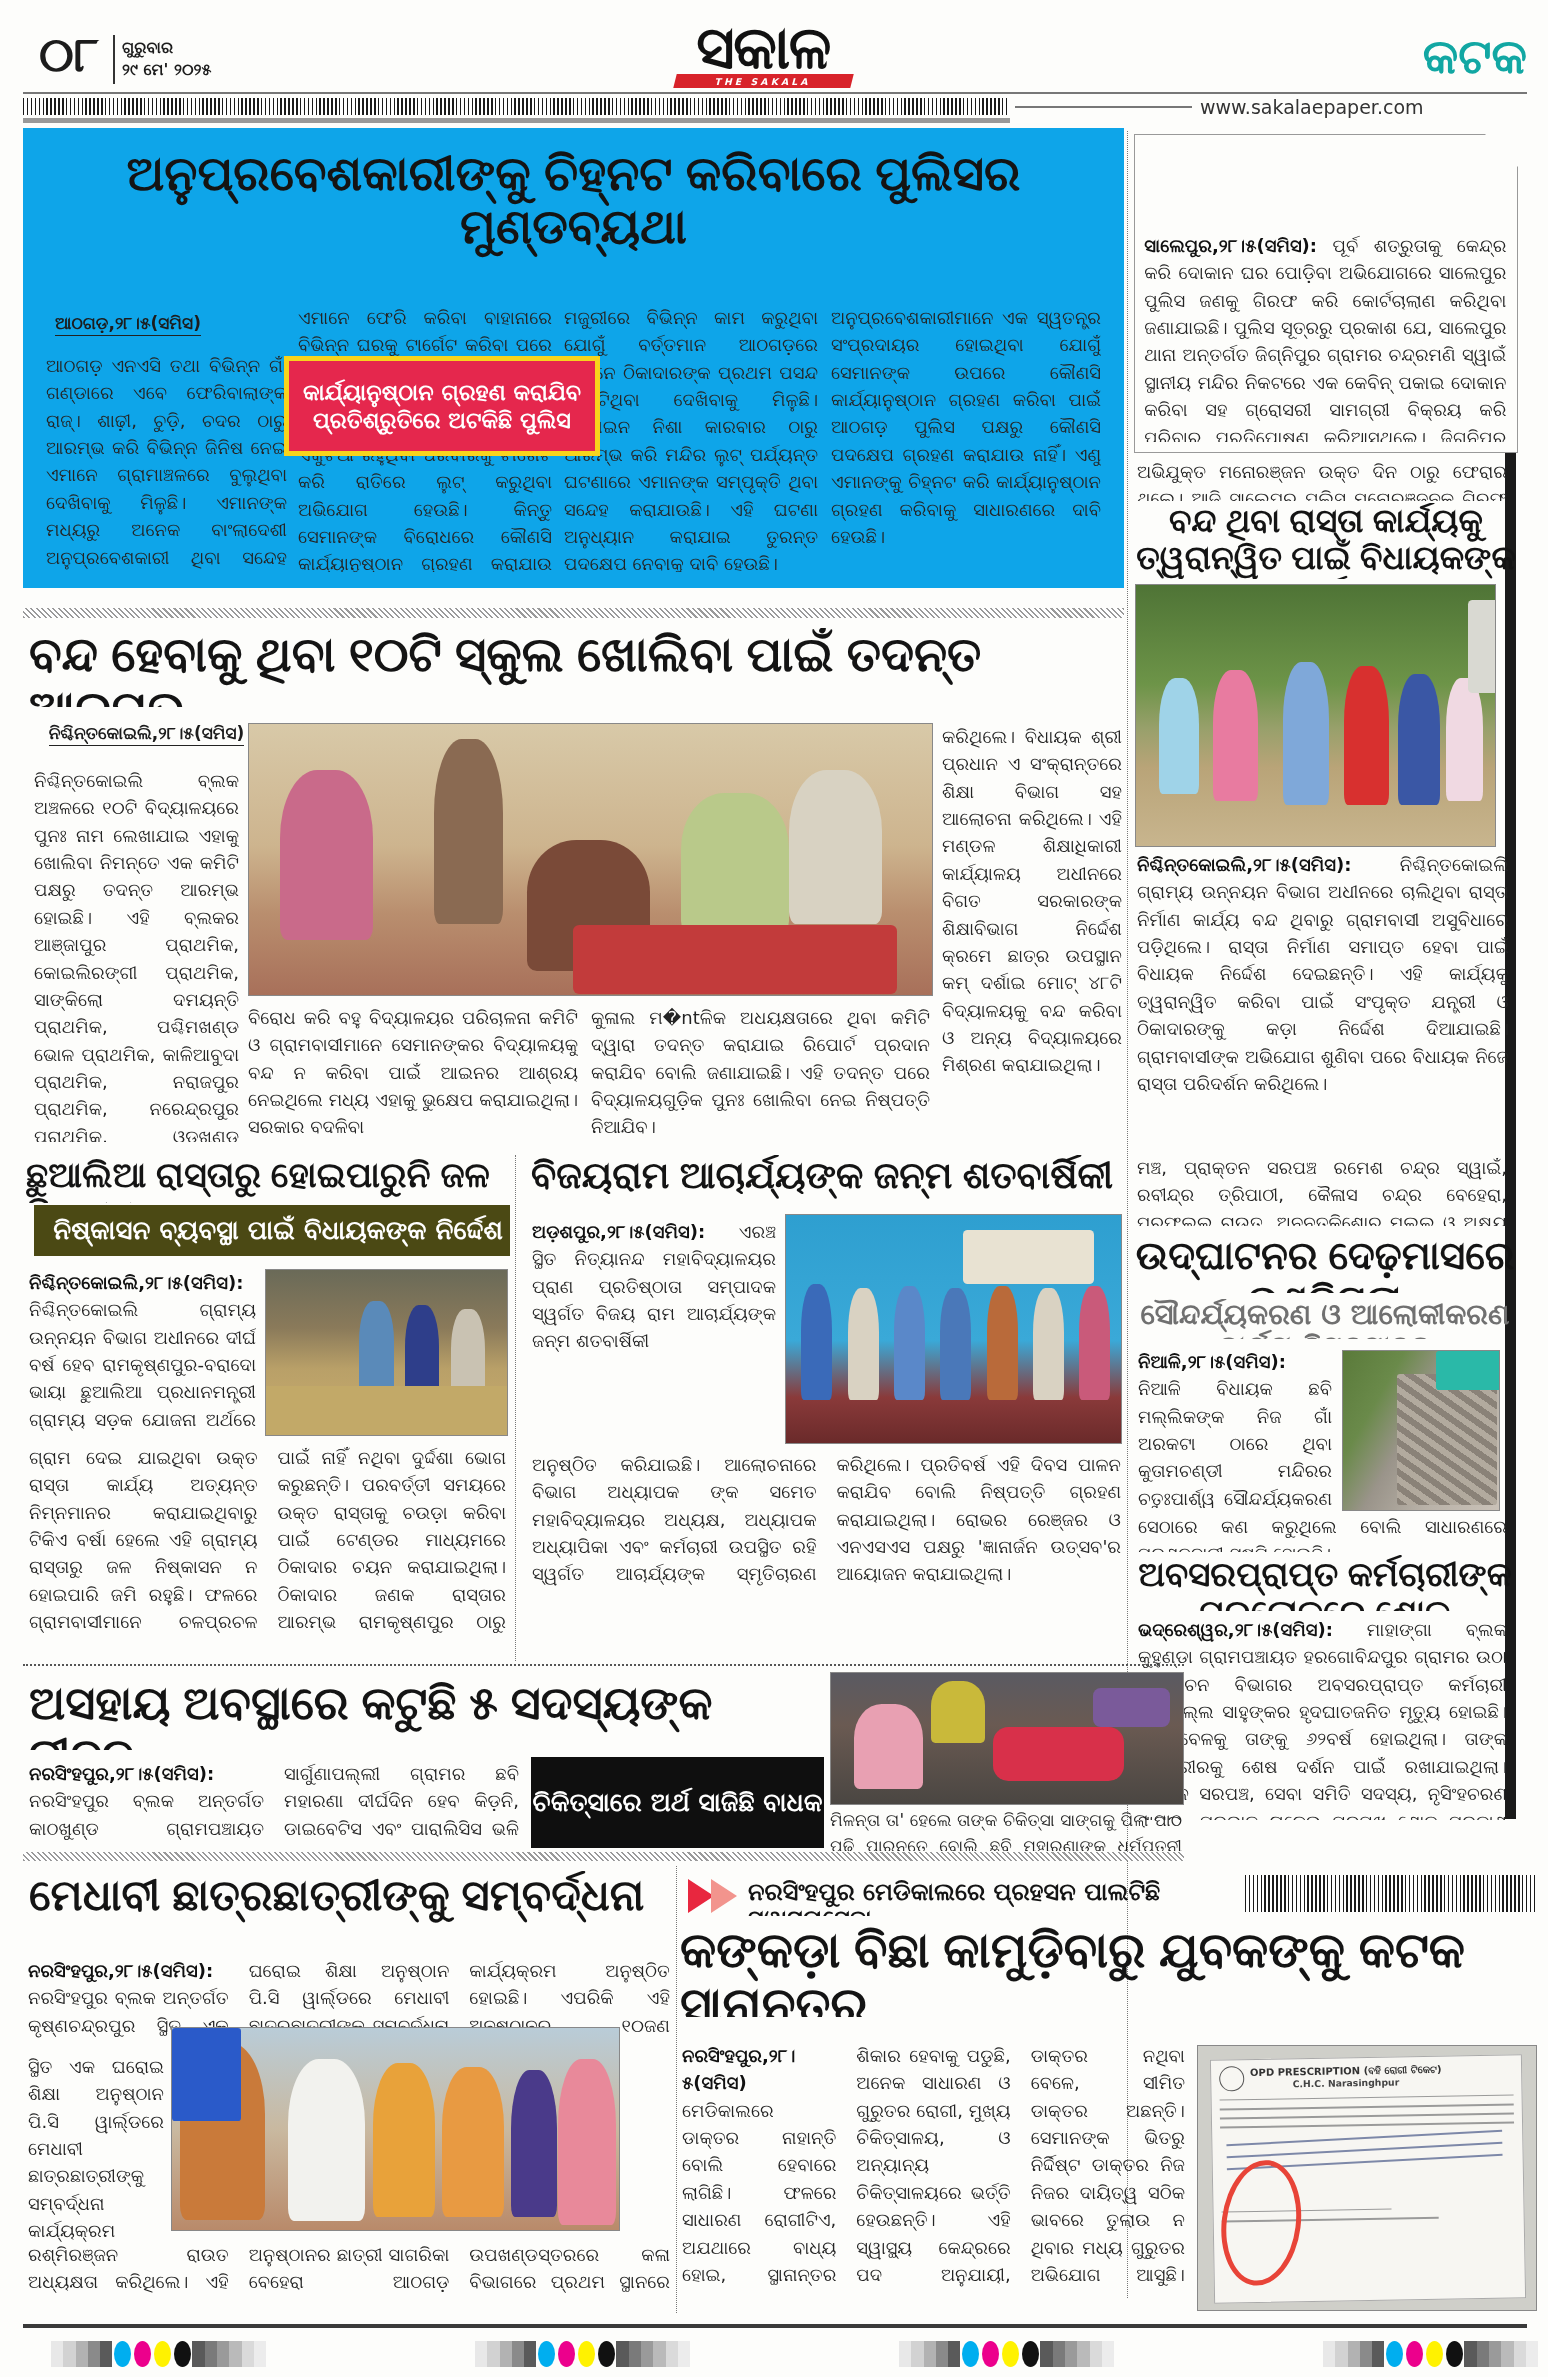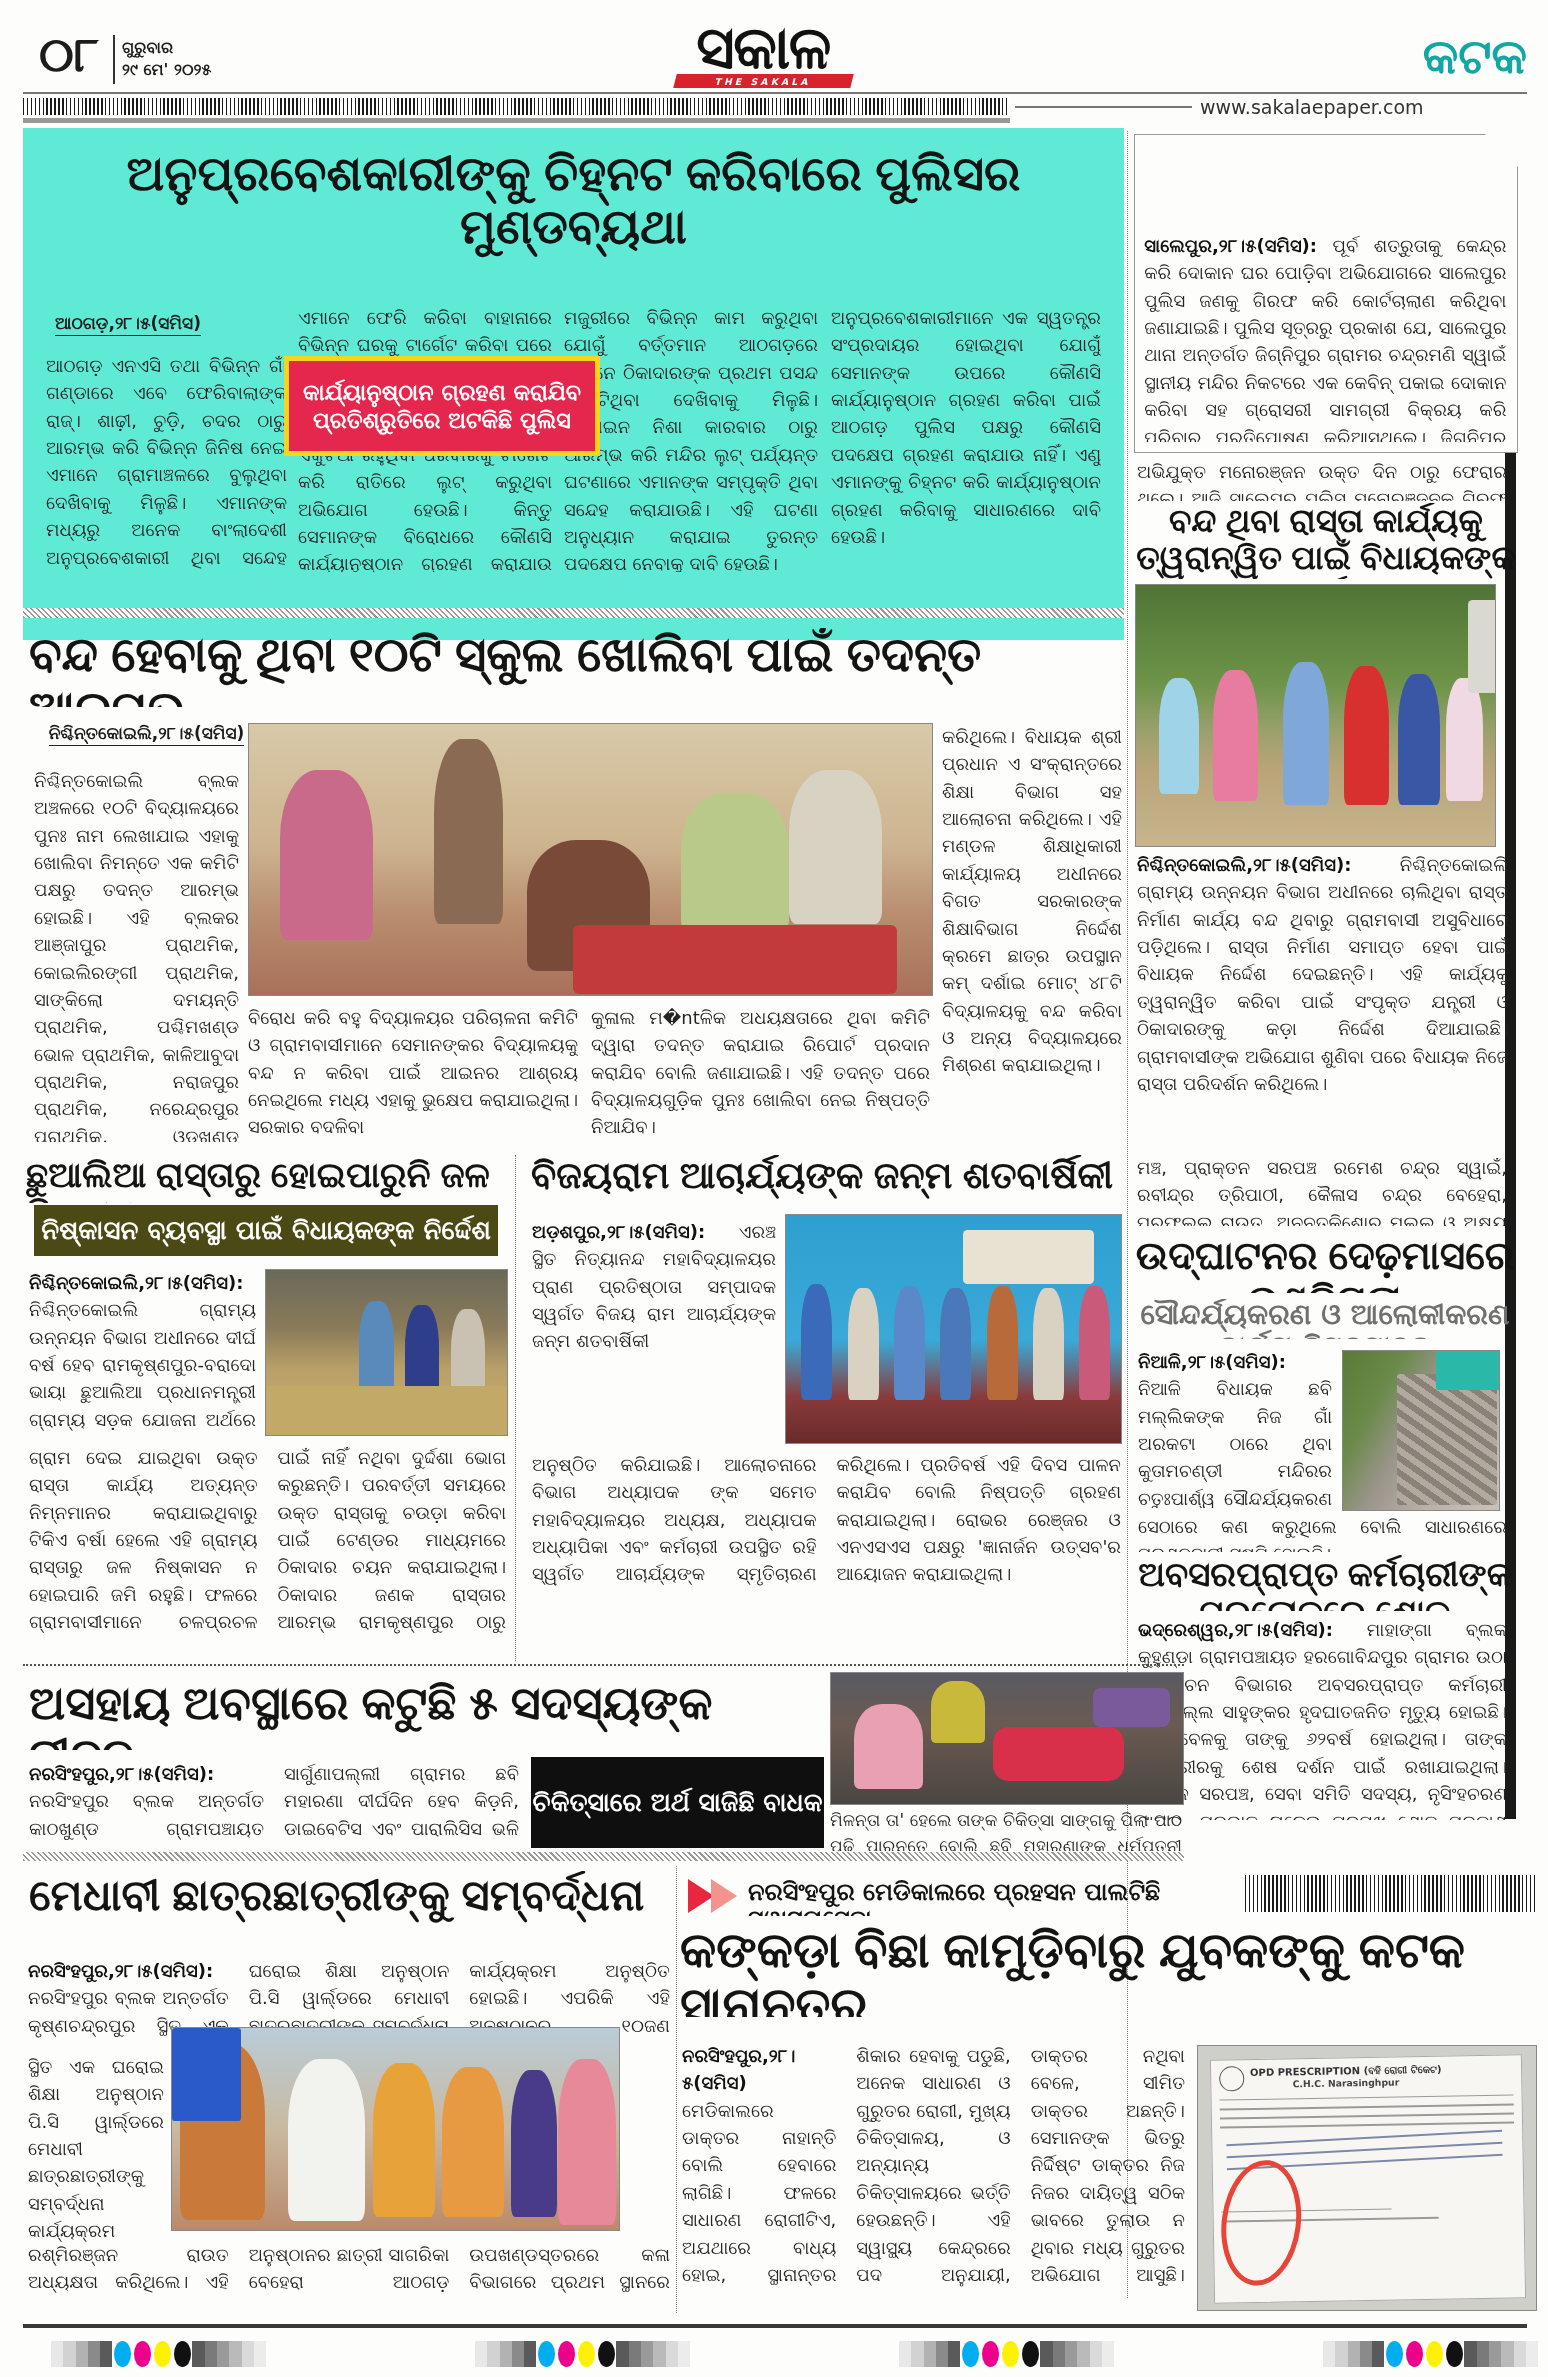--- a/index.html
+++ b/index.html
@@ -42,21 +42,21 @@
     <div style="font-size:59px;font-weight:900;letter-spacing:-1.5px;line-height:1.05;color:#111;">ସକାଳ</div>
     <div style="margin:-4.6px auto 0;width:177px;background:#d8232a;color:#fff;font-size:9.3px;letter-spacing:3.1px;font-weight:bold;padding:1.5px 0;transform:skewX(-14deg);">THE SAKALA</div>
   </div>
   <div class="abs" style="left:1334px;top:28px;width:193px;text-align:right;font-size:48px;font-weight:900;color:#12a7a3;">କଟକ</div>
   <div class="abs" style="left:23px;top:92px;width:1504px;height:1.5px;background:#777;"></div>
   <div class="abs barcode" style="left:23px;top:98px;width:987px;height:17px;"></div>
   <div class="abs" style="left:1015px;top:106px;width:177px;height:1.5px;background:#777;"></div>
   <div class="abs" style="left:1200px;top:96px;width:327px;text-align:left;font-size:19px;color:#333;">www.sakalaepaper.com</div>
   <div class="abs" style="left:23px;top:118px;width:987px;height:4.6px;background:#999;"></div>
 
-  <div class="abs" style="left:23px;top:128px;width:1101px;height:512px;background:#5eead4;">
+  <div class="abs" style="left:23px;top:128px;width:1101px;height:460px;background:#0ea5e9;">
     <div class="hl center" style="position:absolute;left:14px;top:18.5px;width:1073px;height:151px;font-size:48px;font-family:'Liberation Sans',sans-serif;">ଅନୁପ୍ରବେଶକାରୀଙ୍କୁ ଚିହ୍ନଟ କରିବାରେ ପୁଲିସର ମୁଣ୍ଡବ୍ୟଥା</div>
     <div class="abs" style="left:32px;top:185px;">
       <span class="underlined" style="font-size:17px;font-weight:bold;">ଆଠଗଡ଼,୨୮।୫(ସମିସ)</span>
     </div>
     <div class="abs body-txt" style="left:23px;top:224px;width:241px;height:221px;">ଆଠଗଡ଼ ଏନଏସି ତଥା ବିଭିନ୍ନ ଗାଁ ଗଣ୍ଡାରେ ଏବେ ଫେରିବାଲାଙ୍କ ରାଜ୍। ଶାଢ଼ୀ, ଚୁଡ଼ି, ଚଦର ଠାରୁ ଆରମ୍ଭ କରି ବିଭିନ୍ନ ଜିନିଷ ନେଇ ଏମାନେ ଗ୍ରାମାଞ୍ଚଳରେ ବୁଲୁଥିବା ଦେଖିବାକୁ ମିଳୁଛି। ଏମାନଙ୍କ ମଧ୍ୟରୁ ଅନେକ ବାଂଲାଦେଶୀ ଅନୁପ୍ରବେଶକାରୀ ଥିବା ସନ୍ଦେହ କରାଯାଉଛି।</div>
     <div class="abs body-txt" style="left:275px;top:176px;width:254px;height:268px;">ଏମାନେ ଫେରି କରିବା ବାହାନାରେ ବିଭିନ୍ନ ଘରକୁ ଟାର୍ଗେଟ କରିବା ପରେ ସେଠାରେ ଲୁଟ୍ କରୁଥିବା ବହୁବାର ଅଭିଯୋଗ ହୋଇଆସୁଥିଲା। ବିଶେଷ କରି ବରିଷ୍ଠ ନାଗରିକ ରହୁଥିବା କିମ୍ବା ଏକୁଟିଆ ରହୁଥିବା ପରିବାରକୁ ଟାର୍ଗେଟ କରି ରାତିରେ ଲୁଟ୍ କରୁଥିବା ଅଭିଯୋଗ ହେଉଛି। କିନ୍ତୁ ସେମାନଙ୍କ ବିରୋଧରେ କୌଣସି କାର୍ଯ୍ୟାନୁଷ୍ଠାନ ଗ୍ରହଣ କରାଯାଉ ନାହିଁ ବୋଲି ସାଧାରଣରେ ଅଭିଯୋଗ ହେଉଛି।</div>
     <div class="abs body-txt" style="left:541px;top:176px;width:254px;height:268px;">ମଜୁରୀରେ ବିଭିନ୍ନ କାମ କରୁଥିବା ଯୋଗୁଁ ବର୍ତ୍ତମାନ ଆଠଗଡ଼ରେ ଏମାନେ ଠିକାଦାରଙ୍କ ପ୍ରଥମ ପସନ୍ଦ ପାଲଟିଥିବା ଦେଖିବାକୁ ମିଳୁଛି। ବେଆଇନ ନିଶା କାରବାର ଠାରୁ ଆରମ୍ଭ କରି ମନ୍ଦିର ଲୁଟ୍ ପର୍ଯ୍ୟନ୍ତ ଘଟଣାରେ ଏମାନଙ୍କ ସମ୍ପୃକ୍ତି ଥିବା ସନ୍ଦେହ କରାଯାଉଛି। ଏହି ଘଟଣା ଅନୁଧ୍ୟାନ କରାଯାଇ ତୁରନ୍ତ ପଦକ୍ଷେପ ନେବାକୁ ଦାବି ହେଉଛି।</div>
     <div class="abs body-txt" style="left:808px;top:176px;width:270px;height:268px;">ଅନୁପ୍ରବେଶକାରୀମାନେ ଏକ ସ୍ୱତନ୍ତ୍ର ସଂପ୍ରଦାୟର ହୋଇଥିବା ଯୋଗୁଁ ସେମାନଙ୍କ ଉପରେ କୌଣସି କାର୍ଯ୍ୟାନୁଷ୍ଠାନ ଗ୍ରହଣ କରିବା ପାଇଁ ଆଠଗଡ଼ ପୁଲିସ ପକ୍ଷରୁ କୌଣସି ପଦକ୍ଷେପ ଗ୍ରହଣ କରାଯାଉ ନାହିଁ। ଏଣୁ ଏମାନଙ୍କୁ ଚିହ୍ନଟ କରି କାର୍ଯ୍ୟାନୁଷ୍ଠାନ ଗ୍ରହଣ କରିବାକୁ ସାଧାରଣରେ ଦାବି ହେଉଛି।</div>
 
     <div class="abs" style="left:261px;top:228px;width:316px;height:100px;background:#f8d41c;padding:5.4px;box-sizing:border-box;">
@@ -103,21 +103,21 @@
     <div class="blob" style="left:278px;top:116px;width:123px;height:131px;background:#7a4a38;"></div>
     <div class="blob" style="left:432px;top:69px;width:108px;height:139px;background:#b9c98a;"></div>
     <div class="blob" style="left:540px;top:46px;width:93px;height:154px;background:#d8d2c2;"></div>
     <div class="blob" style="left:324px;top:201px;width:324px;height:69px;background:#c23b3b;border-radius:6.2px;"></div>
   </div>
   <div class="abs body-txt" style="left:942px;top:723px;width:180px;height:420px;">କରିଥିଲେ। ବିଧାୟକ ଶ୍ରୀ ପ୍ରଧାନ ଏ ସଂକ୍ରାନ୍ତରେ ଶିକ୍ଷା ବିଭାଗ ସହ ଆଲୋଚନା କରିଥିଲେ। ଏହି ମଣ୍ଡଳ ଶିକ୍ଷାଧିକାରୀ କାର୍ଯ୍ୟାଳୟ ଅଧୀନରେ ବିଗତ ସରକାରଙ୍କ ଶିକ୍ଷାବିଭାଗ ନିର୍ଦ୍ଦେଶ କ୍ରମେ ଛାତ୍ର ଉପସ୍ଥାନ କମ୍ ଦର୍ଶାଇ ମୋଟ୍ ୪୮ଟି ବିଦ୍ୟାଳୟକୁ ବନ୍ଦ କରିବା ଓ ଅନ୍ୟ ବିଦ୍ୟାଳୟରେ ମିଶ୍ରଣ କରାଯାଇଥିଲା।</div>
   <div class="abs body-txt" style="left:248px;top:1004px;width:330px;height:139px;">ବିରୋଧ କରି ବହୁ ବିଦ୍ୟାଳୟର ପରିଚାଳନା କମିଟି ଓ ଗ୍ରାମବାସୀମାନେ ସେମାନଙ୍କର ବିଦ୍ୟାଳୟକୁ ବନ୍ଦ ନ କରିବା ପାଇଁ ଆଇନର ଆଶ୍ରୟ ନେଇଥିଲେ ମଧ୍ୟ ଏହାକୁ ଭୁକ୍ଷେପ କରାଯାଇଥିଲା। ସରକାର ବଦଳିବା</div>
   <div class="abs body-txt" style="left:591px;top:1004px;width:339px;height:139px;">କୁଳାଲ ମ�ntଳିକ ଅଧୟକ୍ଷତାରେ ଥିବା କମିଟି ଦ୍ୱାରା ତଦନ୍ତ କରାଯାଇ ରିପୋର୍ଟ ପ୍ରଦାନ କରାଯିବ ବୋଲି ଜଣାଯାଇଛି। ଏହି ତଦନ୍ତ ପରେ ବିଦ୍ୟାଳୟଗୁଡ଼ିକ ପୁନଃ ଖୋଲିବା ନେଇ ନିଷ୍ପତ୍ତି ନିଆଯିବ।</div>
 
   <div class="abs hl" style="left:26px;top:1155px;width:483px;height:48px;font-size:35px;font-family:'Liberation Sans',sans-serif;">ଛୁଆଲିଆ ରାସ୍ତାରୁ ହୋଇପାରୁନି ଜଳ ନିଷ୍କାସନ</div>
-  <div class="abs" style="left:34px;top:1205px;width:464px;height:51px;background:#4b4914;display:flex;align-items:center;justify-content:center;">
+  <div class="abs" style="left:34px;top:1205px;width:464px;height:51px;background:#4b4914;display:flex;align-items:center;justify-content:center;padding-left:12px;">
     <span style="color:#fff;font-size:26px;font-weight:bold;">ନିଷ୍କାସନ ବ୍ୟବସ୍ଥା ପାଇଁ ବିଧାୟକଙ୍କ ନିର୍ଦ୍ଦେଶ</span>
   </div>
   <p class="abs body-txt" style="left:29px;top:1269px;width:227px;height:165px;margin:0;">
     <span class="dl">ନିଶ୍ଚିନ୍ତକୋଇଲି,୨୮।୫(ସମିସ):</span>
     <span>ନିଶ୍ଚିନ୍ତକୋଇଲି ଗ୍ରାମ୍ୟ ଉନ୍ନୟନ ବିଭାଗ ଅଧୀନରେ ଦୀର୍ଘ ବର୍ଷ ହେବ ରାମକୃଷ୍ଣପୁର-ବରାଦୋ ଭାୟା ଛୁଆଲିଆ ପ୍ରଧାନମନ୍ତ୍ରୀ ଗ୍ରାମ୍ୟ ସଡ଼କ ଯୋଜନା ଅର୍ଥରେ ରାସ୍ତା ନିର୍ମାଣ କରାଯାଇଥିଲା। ଛୁଆଲିଆ</span>
   </p>
   <div class="abs photo" style="left:265px;top:1269px;width:241px;height:165px;background:linear-gradient(180deg,#6a6a58 0%,#8a7a5a 35%,#b9a068 60%,#c9ad6e 100%);">
     <div class="blob" style="left:93px;top:31px;width:35px;height:100px;background:#5a8ab9;"></div>
     <div class="blob" style="left:139px;top:35px;width:34px;height:104px;background:#2e3e8a;"></div>
     <div class="blob" style="left:185px;top:39px;width:34px;height:100px;background:#c9c2b2;"></div>

